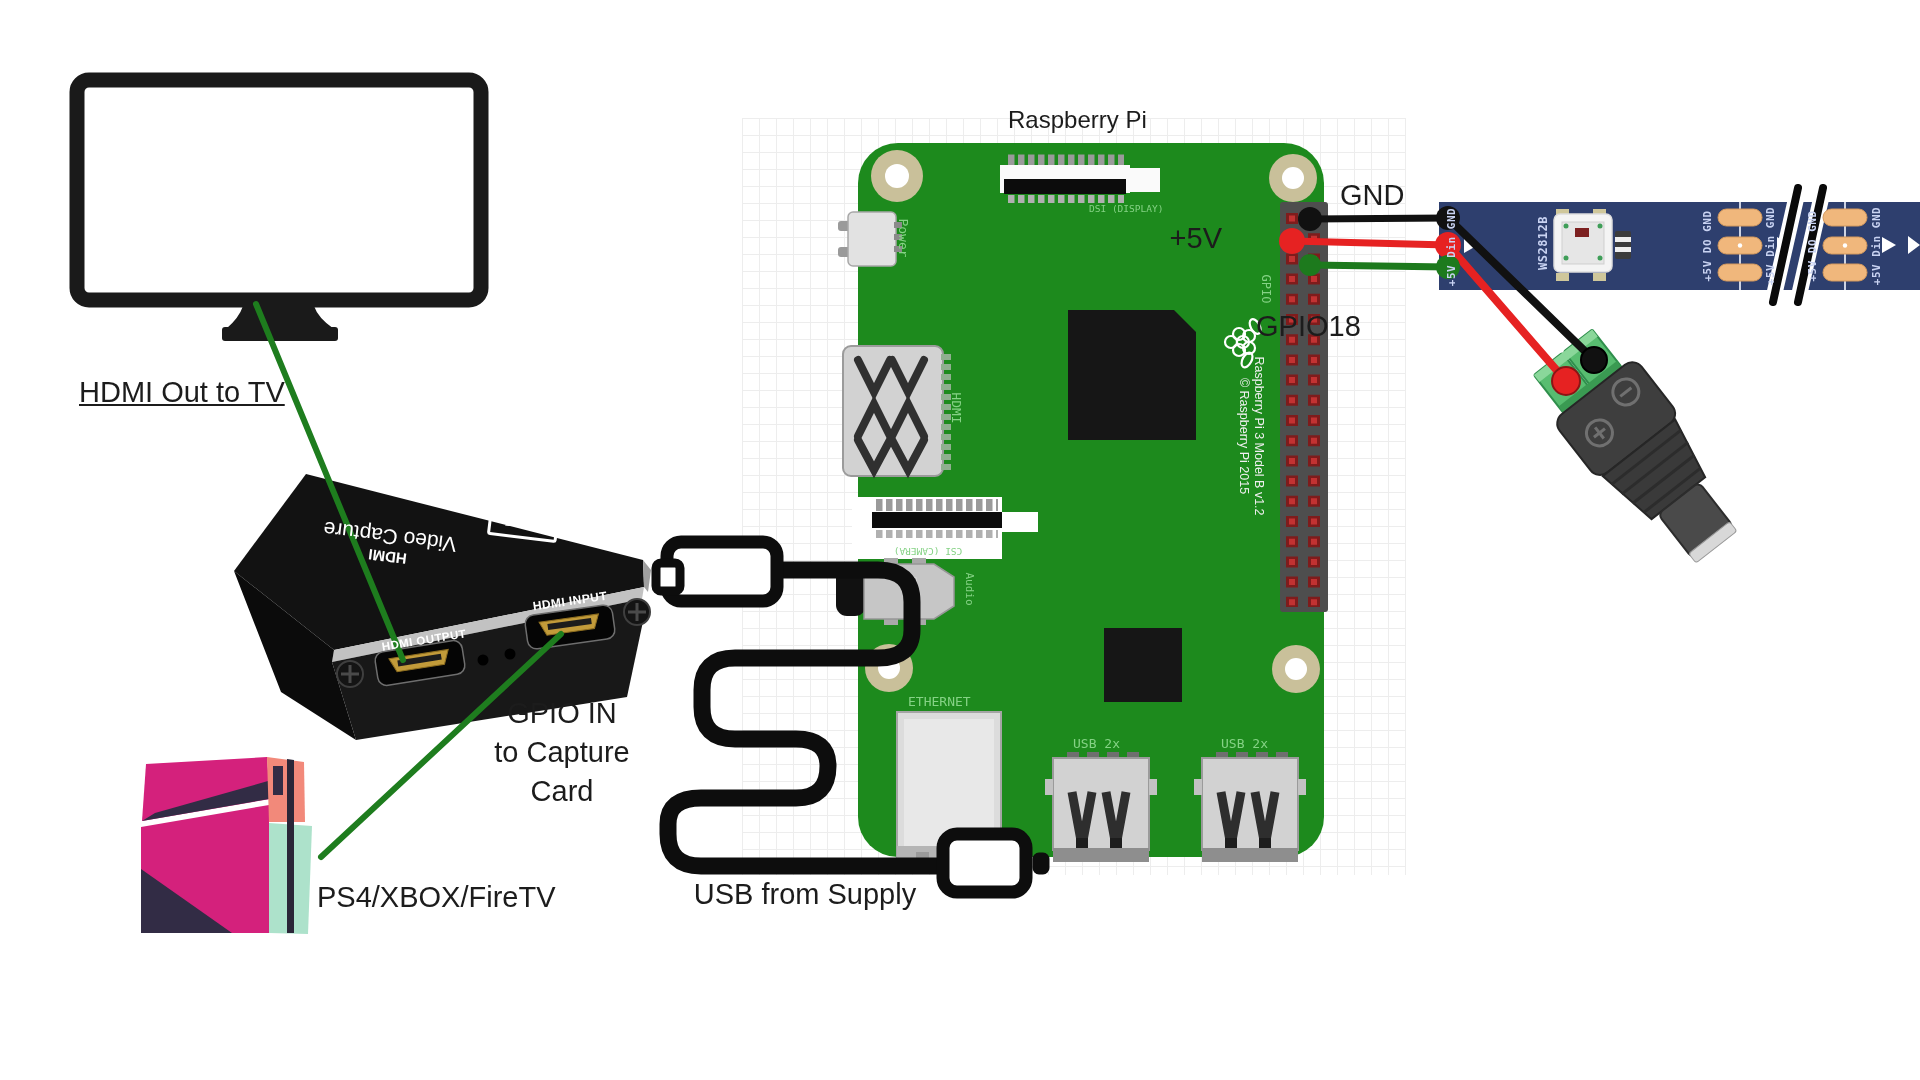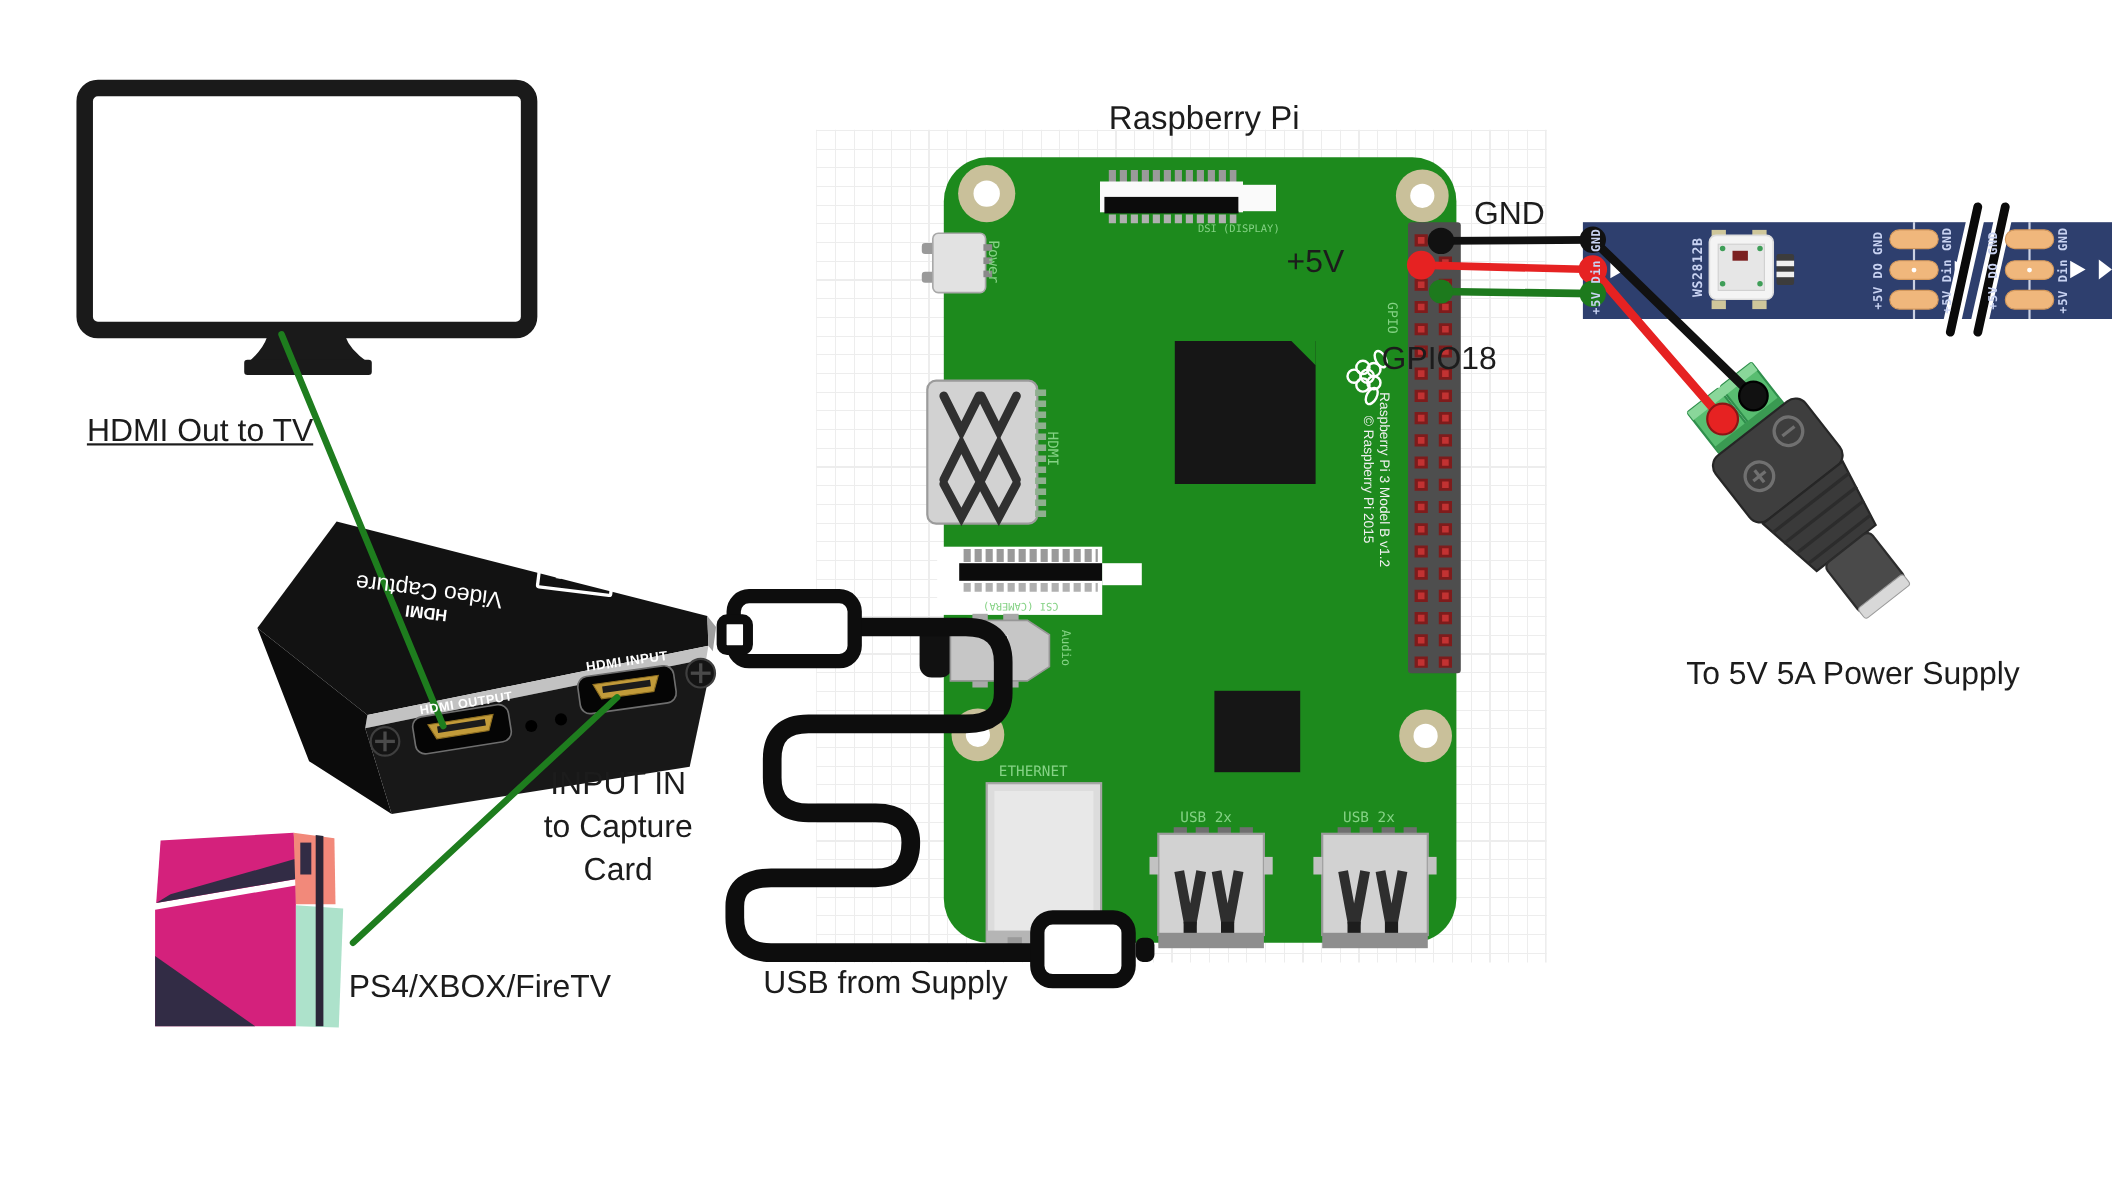--- a/index.html
+++ b/index.html
@@ -304,34 +304,33 @@
       <rect x="656" y="563" width="24" height="28" rx="5" fill="#ffffff" stroke="#0d0d0d" stroke-width="9"></rect>
       <rect x="943" y="834" width="83" height="58" rx="14" fill="#ffffff" stroke="#0d0d0d" stroke-width="13"></rect>
       <rect x="1037" y="857" width="8" height="13" rx="2" fill="#ffffff" stroke="#0d0d0d" stroke-width="9"></rect>
     </g>
   </svg>
 
   <div class="lbl" style="left:79px;top:376px;text-decoration:underline;">HDMI Out to TV</div>
   <div class="lbl" style="left:317px;top:881px;">PS4/XBOX/FireTV</div>
 
   <div class="blk" style="left:462px;top:694px;width:200px;line-height:39px;">
-    <div>INPUT IN</div>
+    <div>GPIO IN</div>
     <div>to Capture</div>
     <div>Card</div>
   </div>
 
   <div class="blk" style="left:650px;top:874px;width:310px;line-height:40px;">
     <div>USB from Supply</div>
   </div>
 
-  <div class="lbl" style="left:1008px;top:91px;font-size:30px;">Raspberry Pi</div>
+  <div class="lbl" style="left:1008px;top:106px;font-size:24px;">Raspberry Pi</div>
   <div class="lbl" style="left:1340px;top:179px;">GND</div>
   <div class="lbl" style="left:1162px;top:222px;width:60px;text-align:right;">+5V</div>
   <div class="lbl" style="left:1256px;top:275px;margin-top:35px;">GPIO18</div>
-  <div class="lbl" style="left:1533px;top:597px;">To 5V 5A Power Supply</div>
 
   <div class="silk" style="left:903px;top:238px;transform:translate(-50%,-50%) rotate(90deg);">Power</div>
   <div class="silk" style="left:1041px;top:203px;font-size:9.5px;padding-left:48px;">DSI (DISPLAY)</div>
   <div class="silk" style="left:956px;top:408px;transform:translate(-50%,-50%) rotate(90deg);">HDMI</div>
   <div class="silk" style="left:928px;top:551px;font-size:9.5px;transform:translate(-50%,-50%) rotate(180deg);">CSI (CAMERA)</div>
   <div class="silk" style="left:969px;top:589px;font-size:11px;transform:translate(-50%,-50%) rotate(90deg);">Audio</div>
   <div class="silk" style="left:1266px;top:289px;font-size:12px;transform:translate(-50%,-50%) rotate(90deg);">GPIO</div>
   <div class="silk" style="left:908px;top:694px;">ETHERNET</div>
   <div class="silk" style="left:1073px;top:736px;">USB 2x</div>
   <div class="silk" style="left:1221px;top:736px;">USB 2x</div>

